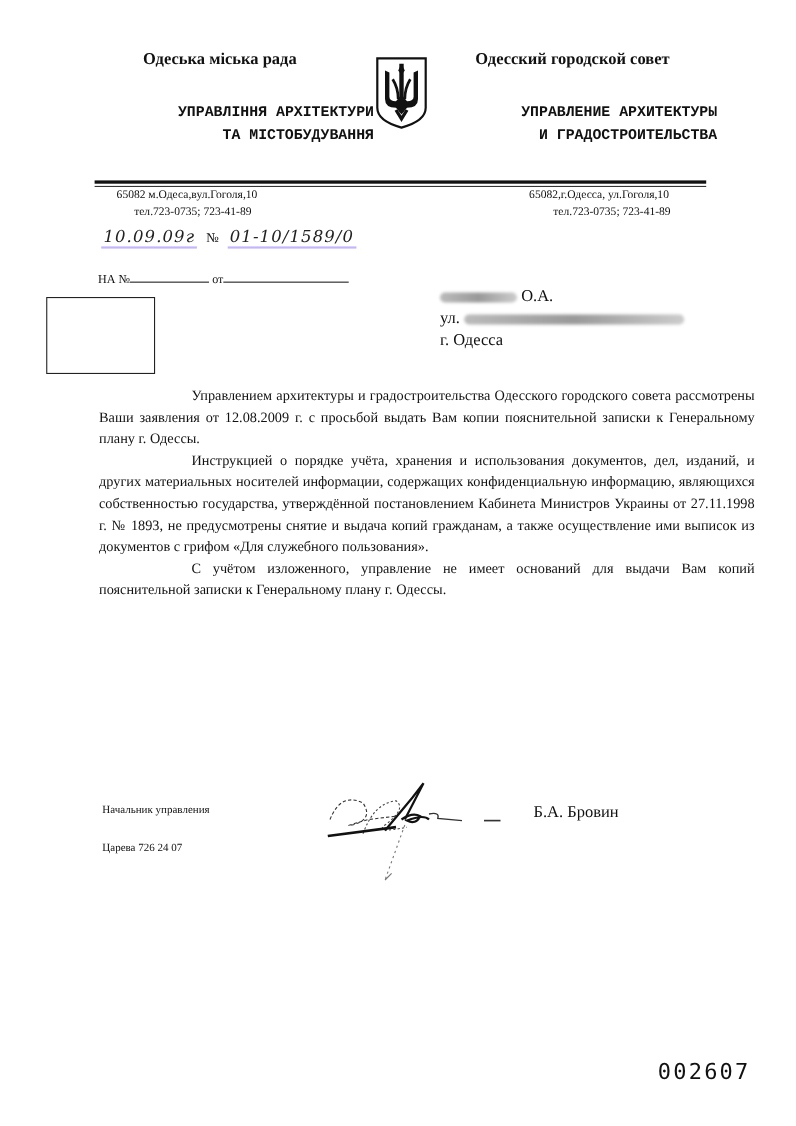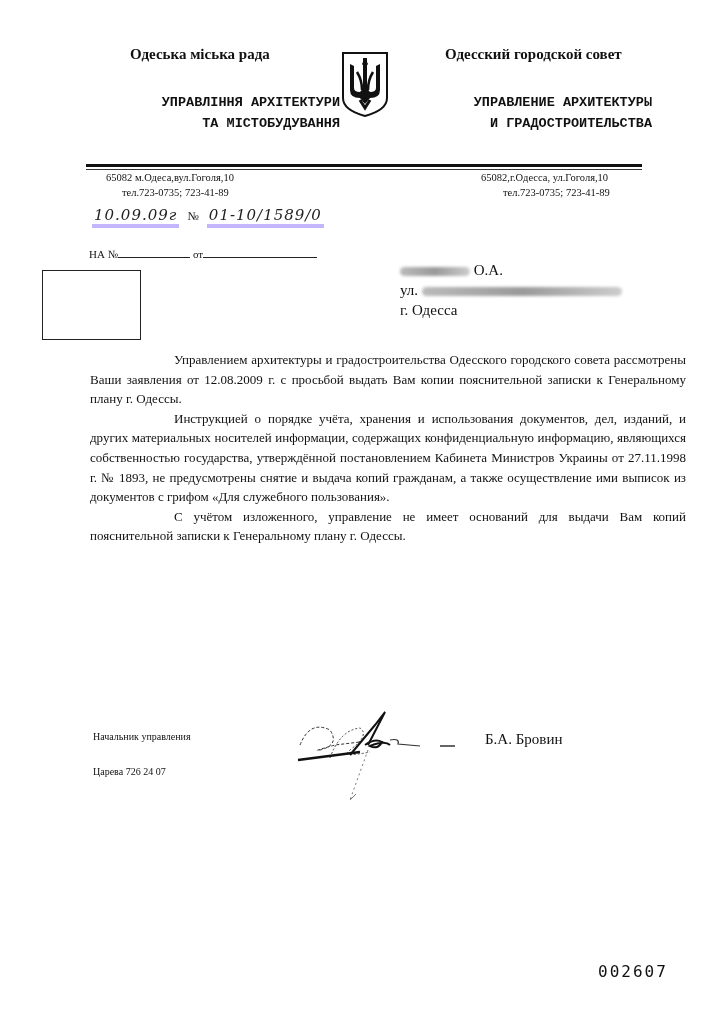--- a/index.html
+++ b/index.html
@@ -5,32 +5,32 @@
   html, body { margin: 0; padding: 0; background: #ffffff; }
   body { width: 724px; height: 1024px; position: relative; overflow: hidden;
          font-family: "Liberation Serif", serif; color: #111; }
   .abs { position: absolute; }
   .hdr-org { font-weight: bold; font-size: 15px; white-space: nowrap; }
   .hdr-dept { font-weight: bold; font-size: 13.5px; text-align: right; line-height: 21px; white-space: nowrap; font-family: Liberation Mono, monospace; }
   .addr { font-size: 10.5px; white-space: nowrap; line-height: 16px; }
   .rule1 { left: 86px; width: 556px; height: 3px; background: #111; top: 164px; }
   .rule2 { left: 86px; width: 556px; height: 1px; background: #333; top: 169px; }
   .hand { font-family: "DejaVu Serif", serif; font-style: italic; font-size: 15px; color: #222; letter-spacing: 1px; white-space: nowrap; }
-  .uline { border-bottom: 4px solid #c4b5fd; display: inline-block; padding: 0 2px; }
+  .uline { border-bottom: 2px solid #c4b5fd; display: inline-block; padding: 0 2px; }
   .na { font-size: 11px; white-space: nowrap; }
   .na .blank { display: inline-block; border-bottom: 1px solid #222; vertical-align: baseline; }
   .stampbox { left: 42px; top: 270px; width: 97px; height: 68px; border: 1.5px solid #222; }
   .recip { font-size: 15px; line-height: 20px; white-space: nowrap; }
   .blur { display: inline-block; height: 9px; background: linear-gradient(90deg, #bbb, #999 50%, #ccc); border-radius: 5px; filter: blur(1.5px); vertical-align: middle; }
   .body-text { left: 90px; width: 596px; top: 350px; font-size: 13px; line-height: 19.6px; text-align: justify; }
   .body-text p { margin: 0; text-indent: 84px; }
   .sig-title { font-size: 10px; white-space: nowrap; }
   .sig-name { font-size: 15px; white-space: nowrap; }
   .exec { font-size: 10px; white-space: nowrap; }
-  .serial { font-family: "DejaVu Sans Mono", monospace; font-size: 16px; letter-spacing: 2px; white-space: nowrap; }
+  .serial { font-family: "DejaVu Sans Mono", monospace; font-size: 20px; letter-spacing: 2px; white-space: nowrap; }
 </style>
 </head>
 <body>
 
 <div class="abs hdr-org" style="left:130px; top:46px;">Одеська міська рада</div>
 <div class="abs hdr-dept" style="left:80px; top:92px; width:260px;">
   <div>УПРАВЛІННЯ АРХІТЕКТУРИ</div>
   <div>ТА МІСТОБУДУВАННЯ</div>
 </div>
 
@@ -38,21 +38,21 @@
   <svg width="50" height="68" viewBox="0 0 50 68">
     <path d="M3 3 H47 V48 Q47 60 25 66 Q3 60 3 48 Z" fill="none" stroke="#111" stroke-width="2"></path>
     <path d="M25 8 L25 52" stroke="#111" stroke-width="4"></path>
     <path d="M25 8 L22 14 L25 18 L28 14 Z" fill="#111"></path>
     <path d="M10 14 L10 40 Q10 48 20 48 L25 54 L30 48 Q40 48 40 40 L40 14 L36 16 L36 38 Q36 42 30 42 L25 36 L20 42 Q14 42 14 38 L14 16 Z" fill="#111"></path>
     <path d="M17 22 Q22 30 22 40 M33 22 Q28 30 28 40" stroke="#111" stroke-width="2.5" fill="none"></path>
     <path d="M20 50 L25 58 L30 50" stroke="#111" stroke-width="3" fill="none"></path>
   </svg>
 </div>
 
-<div class="abs hdr-org" style="left:445px; top:46px;text-align:right;">Одесский городской совет</div>
+<div class="abs hdr-org" style="left:432px; top:46px;text-align:right;">Одесский городской совет</div>
 <div class="abs hdr-dept" style="left:402px; top:92px; width:250px;">
   <div>УПРАВЛЕНИЕ АРХИТЕКТУРЫ</div>
   <div>И ГРАДОСТРОИТЕЛЬСТВА</div>
 </div>
 
 <div class="abs rule1"></div>
 <div class="abs rule2"></div>
 
 <div class="abs addr" style="left:106px; top:170px;">65082 м.Одеса,вул.Гоголя,10</div>
 <div class="abs addr" style="left:122px; top:185px;">тел.723-0735; 723-41-89</div>

